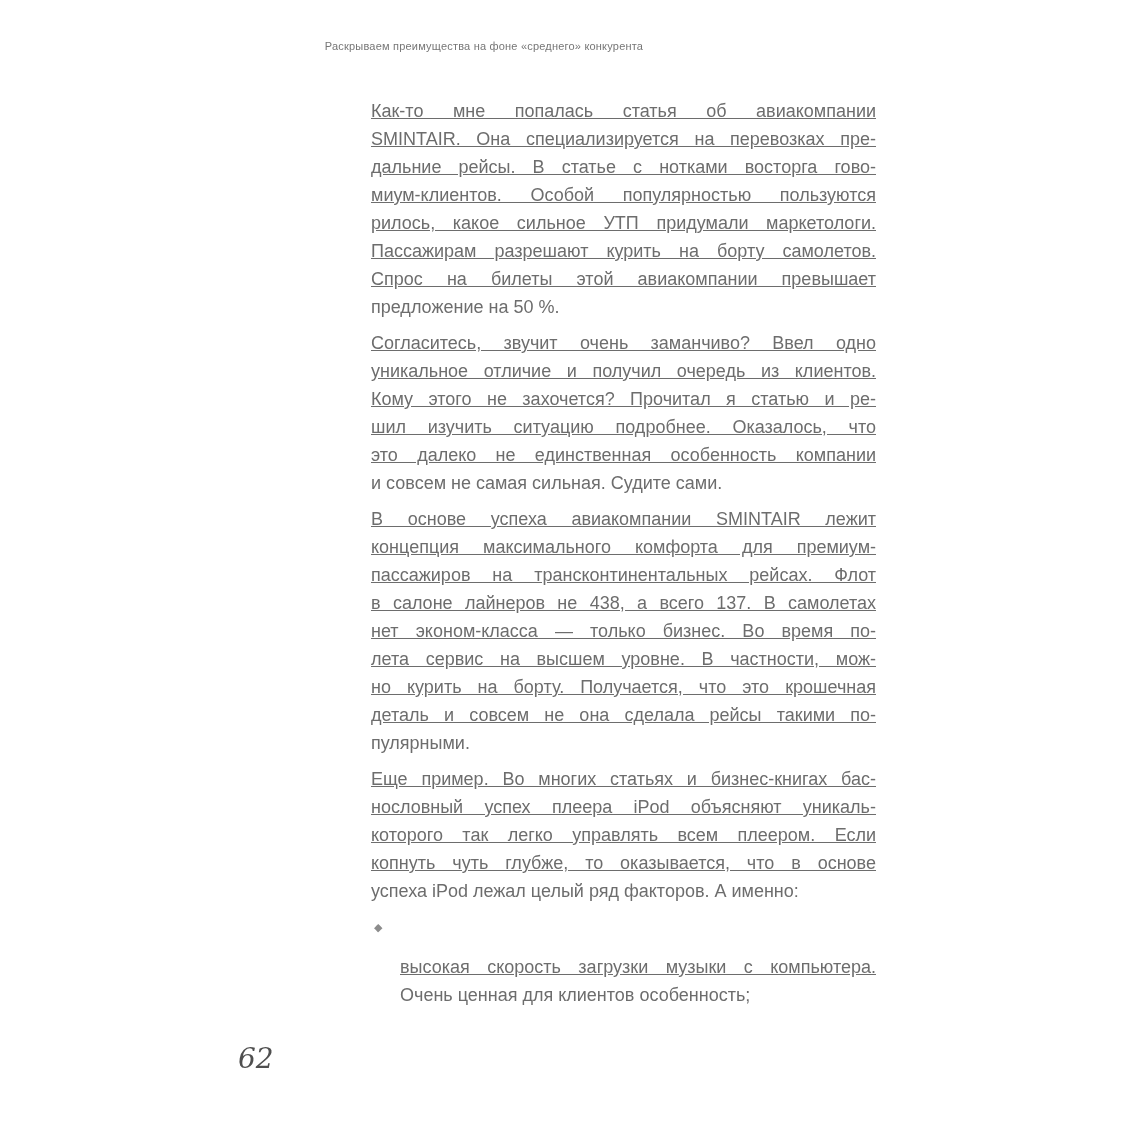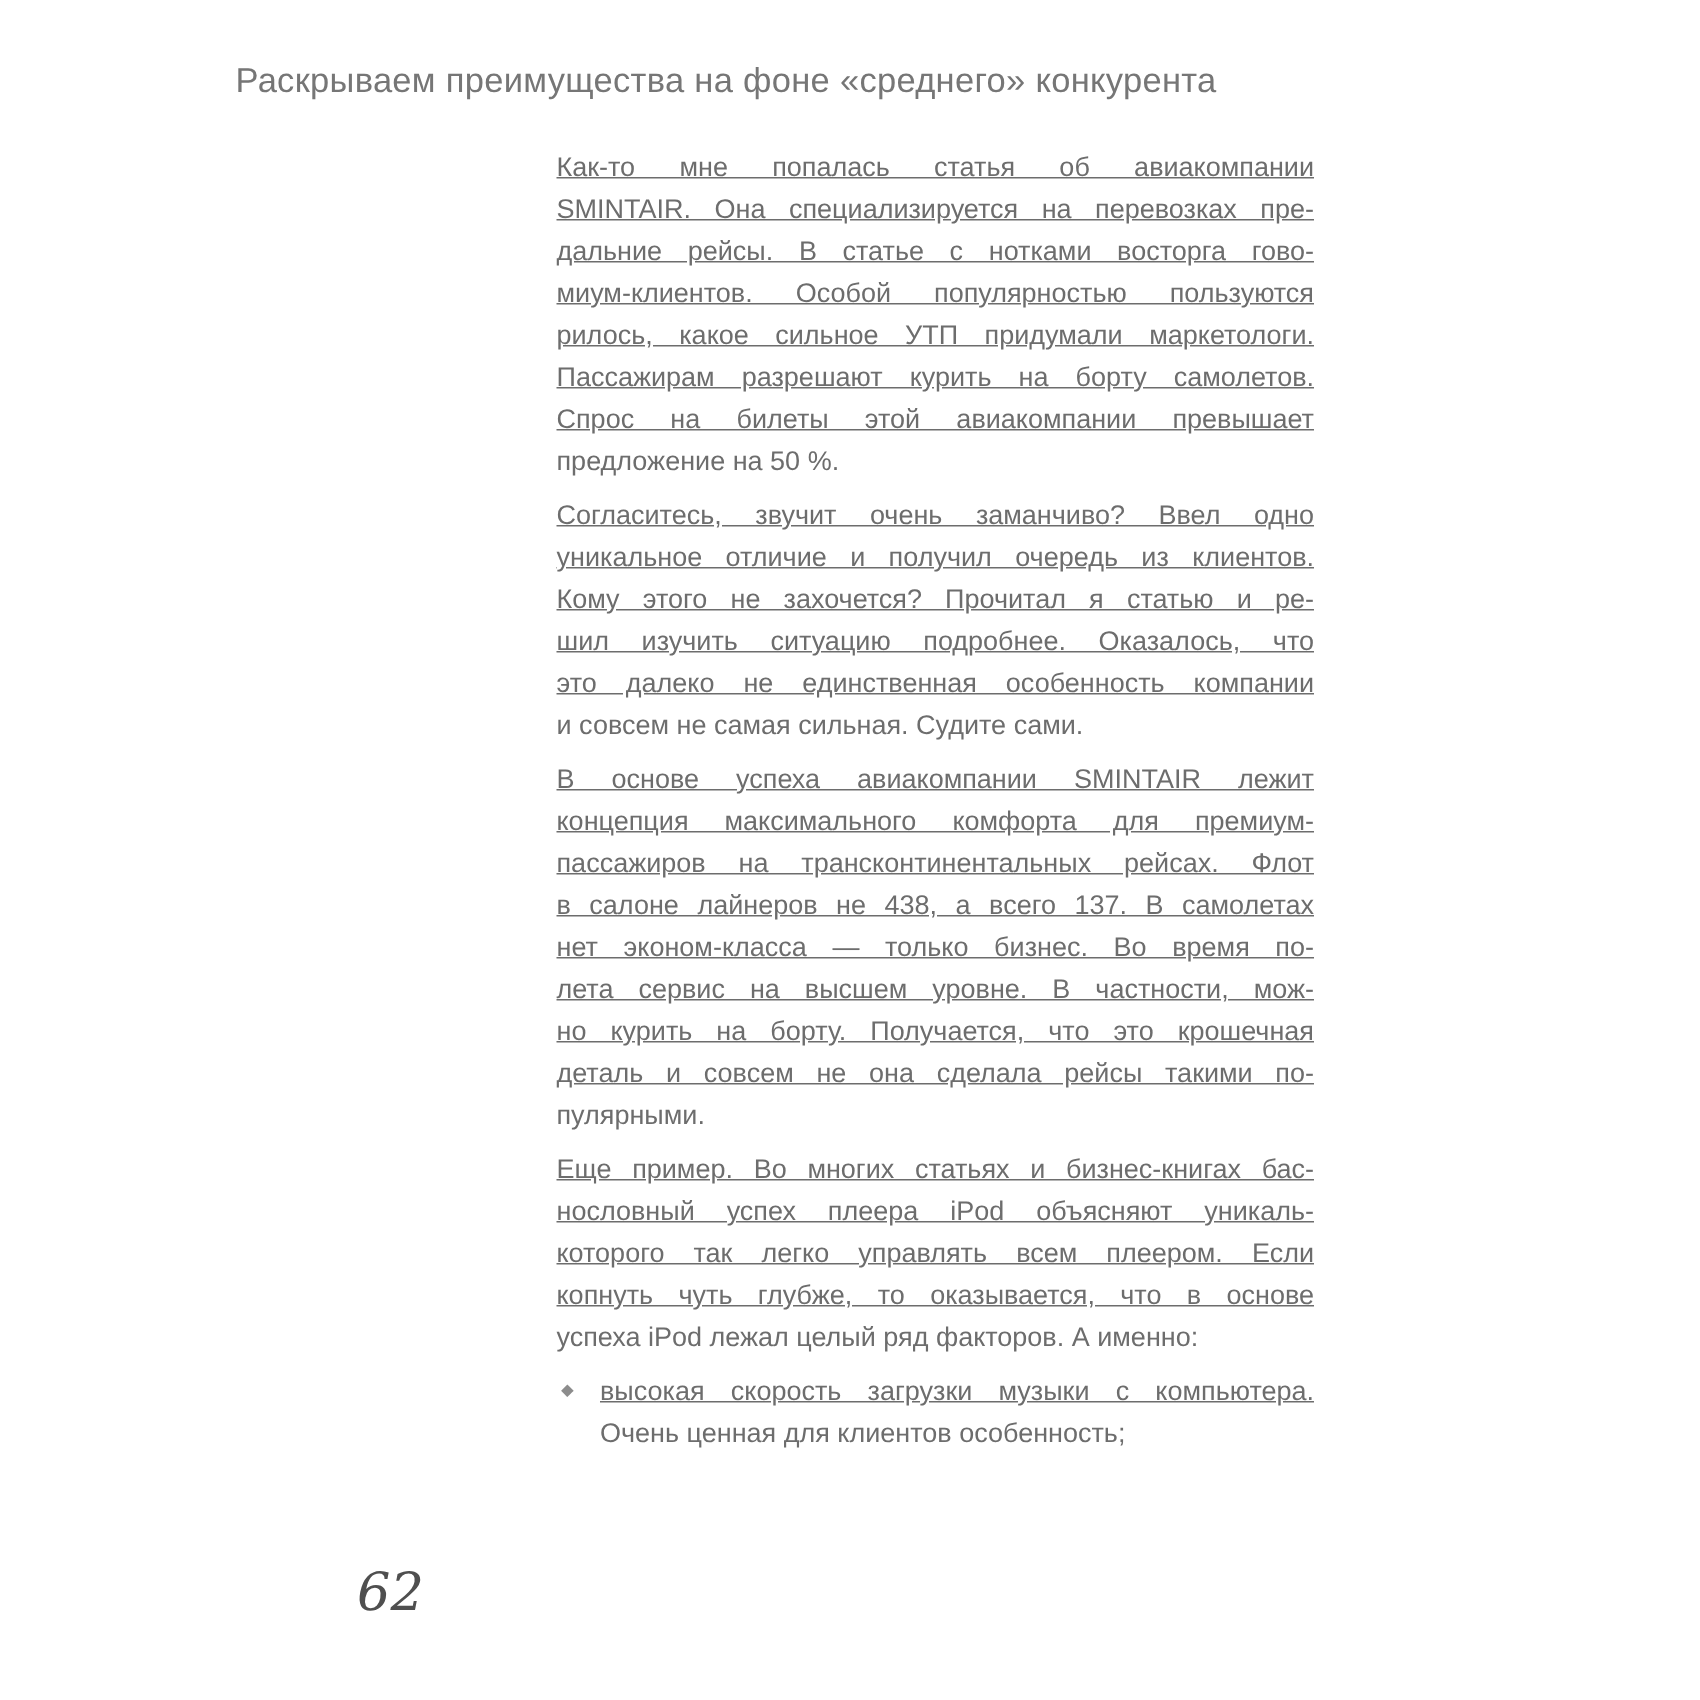--- a/index.html
+++ b/index.html
@@ -7,21 +7,21 @@
     width: 1133px; height: 1133px;
     background: #ffffff;
     position: relative;
     font-family: "Liberation Sans", sans-serif;
     overflow: hidden;
   }
   .running-head {
     position: absolute;
     top: 40px; left: 484px;
     transform: translateX(-50%);
-    font-size: 23px;
+    font-size: 11px;
     letter-spacing: 0.2px;
     color: #767676;
     white-space: nowrap;
   }
   .text-col {
     position: absolute;
     left: 371px; top: 97px;
     width: 505px;
     color: #6d6d6d;
     font-size: 18px;
@@ -33,27 +33,27 @@
   .bullet-item { display: flex; margin-top: 7px; }
   .bullet-marker {
     flex: none;
     width: 29px;
     padding-left: 3px;
     box-sizing: border-box;
     font-size: 11px;
     line-height: 28px;
     color: #8c8c8c;
   }
-  .bullet-lines { flex: 1; min-width: 0; }
+  .bullet-lines { flex: 1; min-width: 0; margin-top: 40px; }
   .page-num {
     position: absolute;
     left: 238px; top: 1042px;
     font-family: "DejaVu Serif", serif;
     font-style: italic;
-    font-size: 35px;
+    font-size: 28px;
     color: #4f4f4f;
     text-align: right;
   }
 </style>
 </head>
 <body>
 
 <div class="running-head">Раскрываем преимущества на фоне «среднего» конкурента</div>
 
 <div class="text-col">

